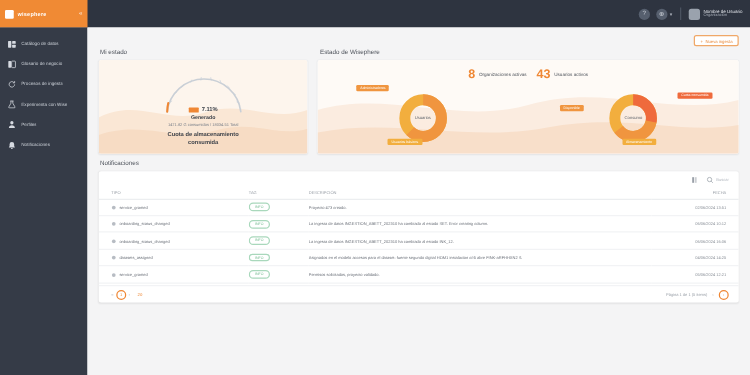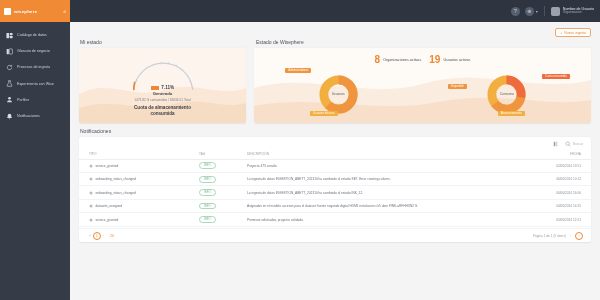--- a/index.html
+++ b/index.html
@@ -295,21 +295,21 @@
               <path d="M0 58 C 60 46, 120 66, 180 54 C 240 42, 285 60, 330 52 L330 75 L0 75 Z" fill="#f8dfca"></path>
             </svg>
           </div>
 
           <div class="stats-row">
             <div class="stat">
               <span class="stat-num">8</span>
               <span class="stat-label">Organizaciones activas</span>
             </div>
             <div class="stat">
-              <span class="stat-num">19</span>
+              <span class="stat-num">43</span>
               <span class="stat-label">Usuarios activos</span>
             </div>
           </div>
 
           <div class="donuts-row">
 
             <div class="donut-block">
               <div class="tag tag-a" style="top:2px; left:2px;">Administradores</div>
               <div class="donut">
                 <svg viewBox="0 0 42 42">

